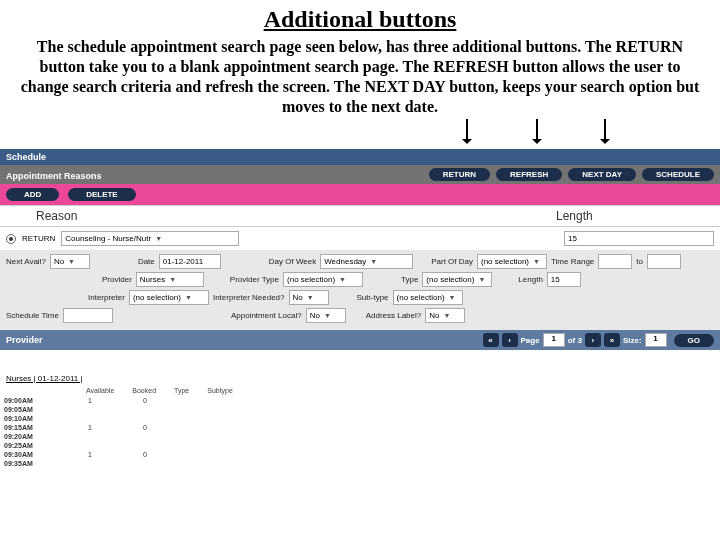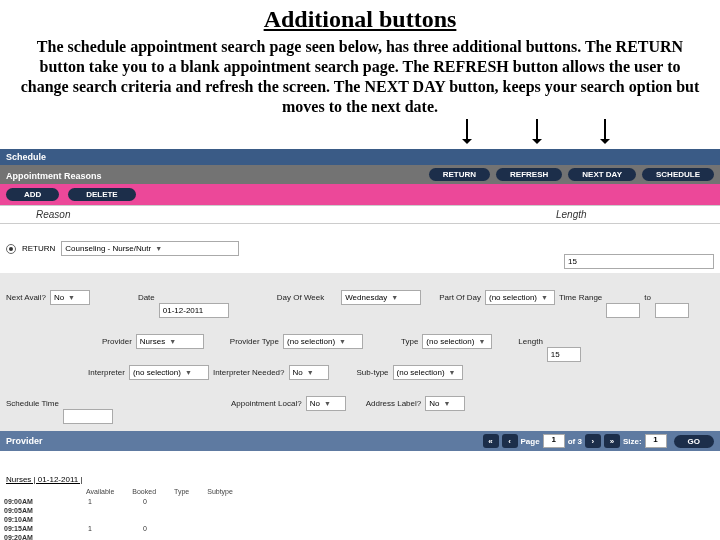--- a/index.html
+++ b/index.html
@@ -8,31 +8,31 @@
   .intro { font-family: "Times New Roman", serif; font-size: 16px; font-weight: bold; text-align: center; padding: 4px 16px 2px; line-height: 1.25; }
   .arrows { position: relative; height: 30px; }
   .arrow { position: absolute; width: 2px; background: #000; }
   .arrow::after { content: ""; position: absolute; bottom: -6px; left: -4px; border: 5px solid transparent; border-top-color: #000; }
   .bar-schedule { background: #3a5b86; color: #fff; font-size: 9px; font-weight: bold; padding: 3px 6px; }
   .bar-appt { background: #737373; color: #fff; font-size: 9px; font-weight: bold; padding: 3px 6px; display: flex; align-items: flex-end; }
   .bar-appt .spacer { flex: 1; }
   .pill { background: #1c2e4a; color: #fff; border-radius: 10px; padding: 2px 14px; font-size: 8px; font-weight: bold; margin-left: 6px; cursor: pointer; }
   .pill-row { background: #ec4899; padding: 4px 6px; }
   .pill2 { display: inline-block; background: #1c2e4a; color: #fff; border-radius: 10px; padding: 2px 18px; font-size: 8px; font-weight: bold; margin-right: 6px; cursor: pointer; }
-  .cols { display: flex; font-size: 10px; color: #333; border-top: 1px solid #ccc; border-bottom: 1px solid #ccc; font-style: italic; }
+  .cols { display: flex; font-size: 12px; color: #333; border-top: 1px solid #ccc; border-bottom: 1px solid #ccc; }
   .cols div { padding: 3px 6px; }
   .cols .c1 { width: 30px; }
   .cols .c2 { flex: 1; }
   .cols .c3 { width: 170px; }
   .row-reason { display: flex; align-items: center; font-size: 8px; padding: 4px 6px; gap: 6px; }
   .radio { width: 10px; height: 10px; border: 1px solid #666; border-radius: 50%; display: inline-block; position: relative; }
   .radio.checked::after { content: ""; position: absolute; top: 2px; left: 2px; width: 4px; height: 4px; background: #333; border-radius: 50%; }
   .fake-dd { display: inline-flex; align-items: center; border: 1px solid #aaa; background: #fff; font-size: 8px; height: 15px; padding: 0 3px; position: relative; }
   .fake-dd .arr { margin-left: 4px; font-size: 7px; color: #555; }
-  .fake-in { display: inline-block; border: 1px solid #aaa; background: #fff; font-size: 8px; height: 15px; padding: 0 3px; line-height: 13px; margin-top: 26px; }
+  .fake-in { display: inline-block; border: 1px solid #aaa; background: #fff; font-size: 8px; height: 15px; padding: 0 3px; line-height: 13px; }
   .filter-bar { background: #e8e8e8; padding: 4px 6px; font-size: 8px; }
   .filter-row { display: flex; align-items: center; gap: 4px; margin-bottom: 3px; flex-wrap: nowrap; }
   .lbl { font-size: 8px; color: #222; }
   .bar-provider { background: #5e7aa1; color: #fff; font-size: 9px; font-weight: bold; padding: 3px 6px; display: flex; align-items: center; }
   .bar-provider .spacer { flex: 1; }
   .pager { display: flex; align-items: center; gap: 3px; font-size: 8px; color: #fff; }
   .pgbtn { background: #1c2e4a; color: #fff; border-radius: 3px; width: 16px; height: 14px; display: inline-flex; align-items: center; justify-content: center; font-size: 8px; cursor: pointer; }
   .pgin { background: #fff; color: #000; width: 22px; height: 14px; text-align: center; border: 1px solid #aaa; }
   .sched-head { font-size: 8px; padding: 4px 6px 2px; text-decoration: underline; }
   .sched-cols { display: flex; font-size: 7px; color: #444; padding: 2px 0 2px 20px; gap: 18px; }
@@ -88,24 +88,24 @@
 
 <div class="filter-bar">
   <div class="filter-row">
     <span class="lbl">Next Avail?</span>
     <span class="fake-dd" style="width:40px;">
         <span>No</span>
         <span class="arr">▼</span>
       </span>
     <span style="width:40px"></span>
     <span class="lbl">Date</span>
-    <span class="fake-in" style="width:70px;">01-12-2011</span>
+    <span class="fake-in" style="width:62px;">01-12-2011</span>
     <span style="width:40px"></span>
     <span class="lbl">Day Of Week</span>
-    <span class="fake-dd" style="width:80px;margin-left:13px;">
+    <span class="fake-dd" style="width:93px;">
         <span>Wednesday</span>
         <span class="arr">▼</span>
       </span>
     <span style="width:10px"></span>
     <span class="lbl">Part Of Day</span>
     <span class="fake-dd" style="width:70px;">
         <span>(no selection)</span>
         <span class="arr">▼</span>
       </span>
     <span class="lbl">Time Range</span>

